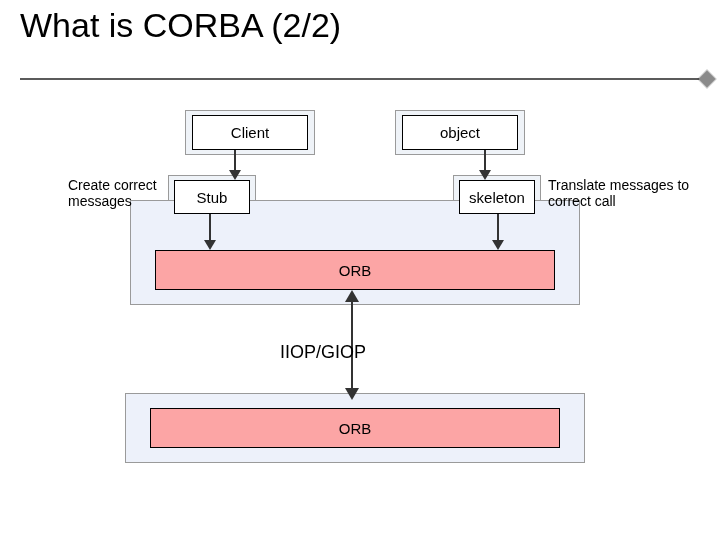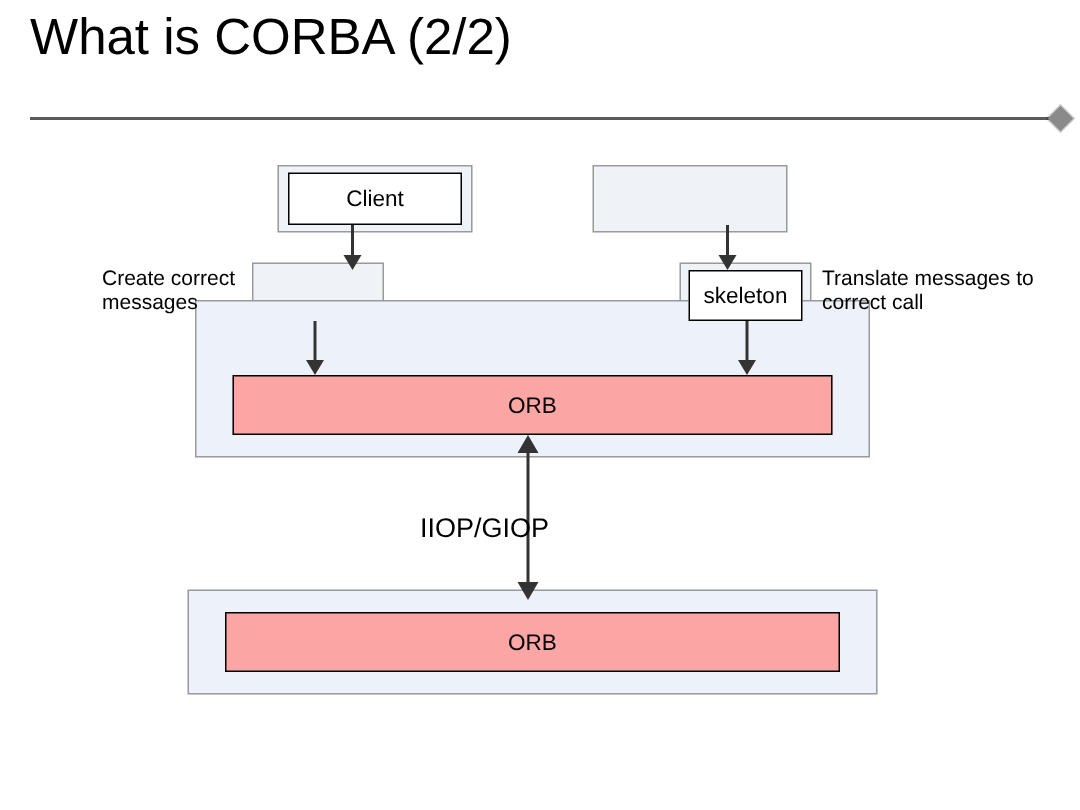--- a/index.html
+++ b/index.html
@@ -98,22 +98,24 @@
 <div class="divider"></div>
 
 <div class="stage">
 
   <div class="orb" style="left:130px; top:110px; width:450px; height:105px;"></div>
 
   <div class="halo" style="left:185px; top:20px; width:130px; height:45px;"></div>
   <div class="box" style="left:192px; top:25px; width:116px; height:35px;">Client</div>
 
   <div class="halo" style="left:395px; top:20px; width:130px; height:45px;"></div>
+  <div class="box" style="left:402px; top:25px; width:116px; height:35px;">object</div>
 
   <div class="stubhalo" style="left:168px; top:85px; width:88px; height:44px;"></div>
+  <div class="box" style="left:174px; top:90px; width:76px; height:34px;">Stub</div>
 
   <div class="skelhalo" style="left:453px; top:85px; width:88px; height:44px;"></div>
   <div class="box" style="left:459px; top:90px; width:76px; height:34px;">skeleton</div>
 
   <div class="orbText" style="left:155px; top:160px; width:400px; height:40px;">ORB</div>
 
   <div class="label" style="left:68px; top:87px; width:110px;">Create correct messages</div>
   <div class="label" style="left:548px; top:87px; width:160px;">Translate messages to correct call</div>
 
   <svg class="connector" style="left:225px; top:60px;" width="20" height="32" viewBox="0 0 20 32">

